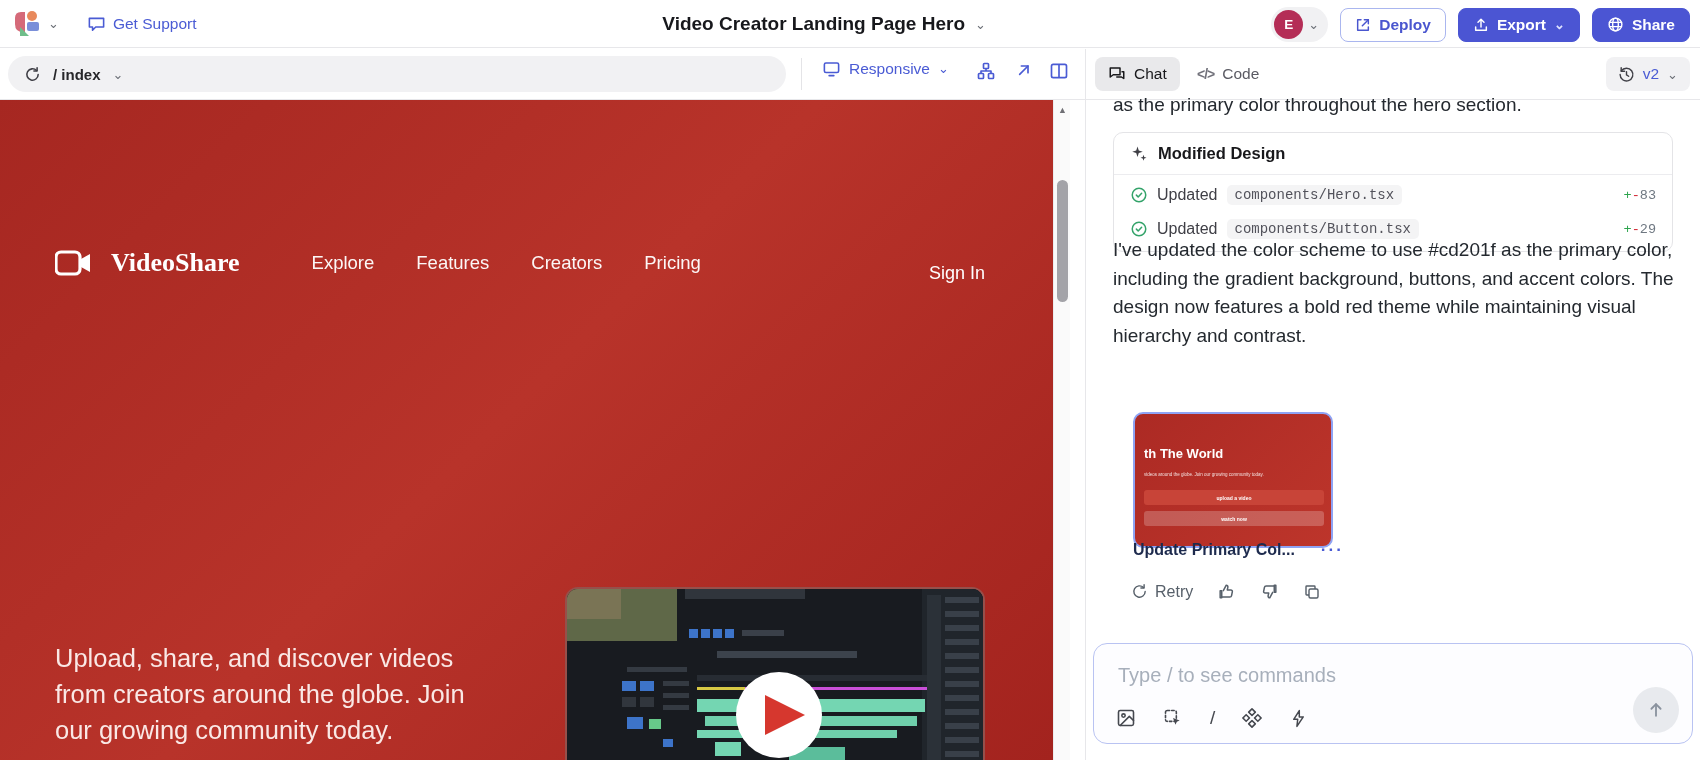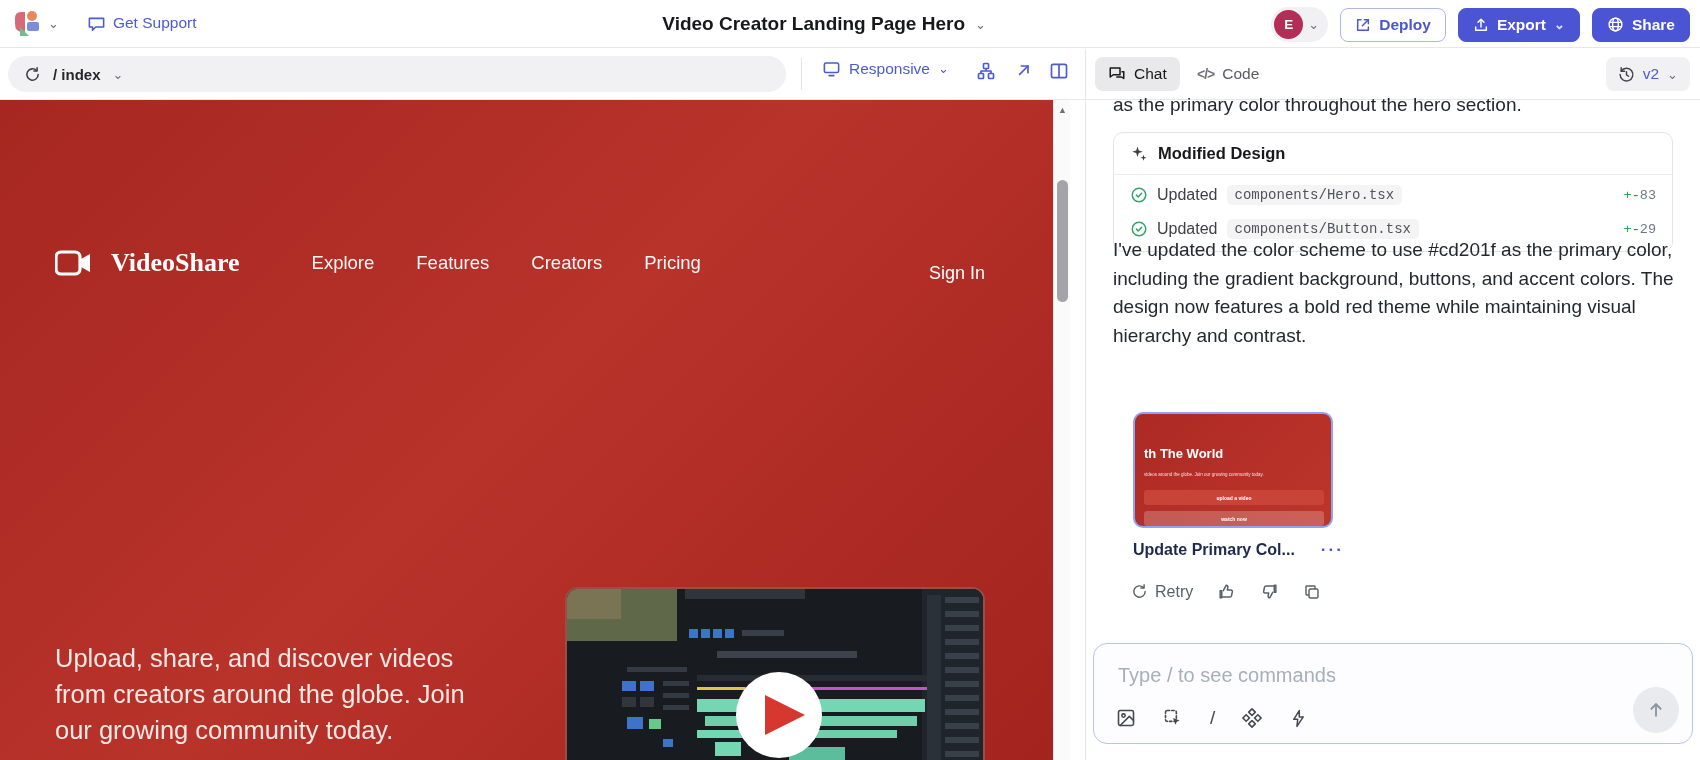--- a/index.html
+++ b/index.html
@@ -5,21 +5,21 @@
   * { margin:0; padding:0; box-sizing:border-box; }
   html,body { width:1700px; height:760px; font-family:"Liberation Sans", sans-serif; background:#fff; overflow:hidden; }
   #app { position:relative; width:1700px; height:760px; background:#fff; }
   svg { display:block; }
 
   
   .topbar { position:absolute; left:0; top:0; width:1700px; height:48px; background:#fff;
             border-bottom:1px solid #e7e7ea; display:flex; align-items:center; }
   .logo-wrap { display:flex; align-items:center; gap:6px; margin-left:12px; cursor:pointer; }
   .chev { color:#6b6f76; font-size:13px; line-height:1; }
-  .support { display:flex; align-items:flex-start; gap:7px; margin-left:28px; color:#4a5bd4; font-size:15.5px; font-weight:500; cursor:pointer; }
+  .support { display:flex; align-items:center; gap:7px; margin-left:28px; color:#4a5bd4; font-size:15.5px; font-weight:500; cursor:pointer; }
   .title-wrap { position:absolute; left:50%; top:0; height:48px; transform:translateX(-58%);
                 display:flex; align-items:center; gap:10px; cursor:pointer; }
   .title-wrap .t { font-size:19px; font-weight:700; color:#17181c; }
   .tr-cluster { position:absolute; right:10px; top:7px; display:flex; align-items:center; gap:12px; }
   .avatar-pill { display:flex; align-items:center; gap:5px; background:#f1f1f3; border-radius:999px; padding:3px 9px 3px 3px; cursor:pointer; }
   .avatar { width:29px; height:29px; border-radius:50%; background:#b42d56; color:#fff; font-size:13.5px; font-weight:700;
             display:flex; align-items:center; justify-content:center; }
   .btn { display:flex; align-items:center; gap:8px; height:34px; padding:0 14px; border-radius:8px;
          font-size:15.5px; font-weight:700; cursor:pointer; }
   .btn-outline { background:#fff; border:1.5px solid #aab6ef; color:#4a56cf; }
@@ -74,21 +74,21 @@
   .modcard { position:absolute; left:27px; top:32px; width:560px; border:1px solid #e4e4e7; border-radius:10px; background:#fff; }
   .modhead { display:flex; align-items:center; gap:10px; padding:11px 16px; border-bottom:1px solid #ececef; }
   .modhead .mt { font-size:16.5px; font-weight:700; color:#18181b; }
   .modrow { display:flex; align-items:center; gap:9px; padding:7px 16px 7px 16px; }
   .modrow .u { font-size:16px; color:#3f3f46; }
   .chip { background:#f4f4f5; border-radius:5px; padding:2px 8px; font-family:"Liberation Mono", monospace; font-size:14px; color:#52525b; }
   .diff { margin-left:auto; font-family:"Liberation Mono", monospace; font-size:13.5px; }
   .diff .p { color:#2da44e; } .diff .m { color:#d1242f; } .diff .n { color:#6e7781; }
   .msg { position:absolute; left:27px; top:136px; width:576px; font-size:19px; line-height:28.5px; color:#24292f; }
 
-  .thumbcard { position:absolute; left:47px; top:312px; width:200px; height:116px; border:2px solid #8fa3f4; border-radius:10px;
+  .thumbcard { position:absolute; left:47px; top:312px; width:200px; height:136px; border:2px solid #8fa3f4; border-radius:10px;
                background:linear-gradient(135deg,#ac2a24,#bd352b); overflow:hidden; cursor:pointer; }
   .th-h { position:absolute; left:9px; top:32px; color:#fff; font-size:13px; font-weight:800; }
   .th-p { position:absolute; left:9px; top:58px; width:180px; color:rgba(255,255,255,0.85); font-size:4.5px; white-space:nowrap; overflow:hidden; }
   .th-bar { position:absolute; left:9px; width:180px; height:15px; border-radius:3px; color:#fff; font-size:5px; font-weight:700;
             display:flex; align-items:center; justify-content:center; gap:3px; }
   .th-bar1 { top:76px; background:#c84438; }
   .th-bar2 { top:97px; background:rgba(255,255,255,0.22); }
 
   .thumb-cap { position:absolute; left:47px; top:440px; display:flex; align-items:center; gap:26px; }
   .thumb-cap .cap { font-size:16px; font-weight:700; color:#1d2a4d; cursor:pointer; }

